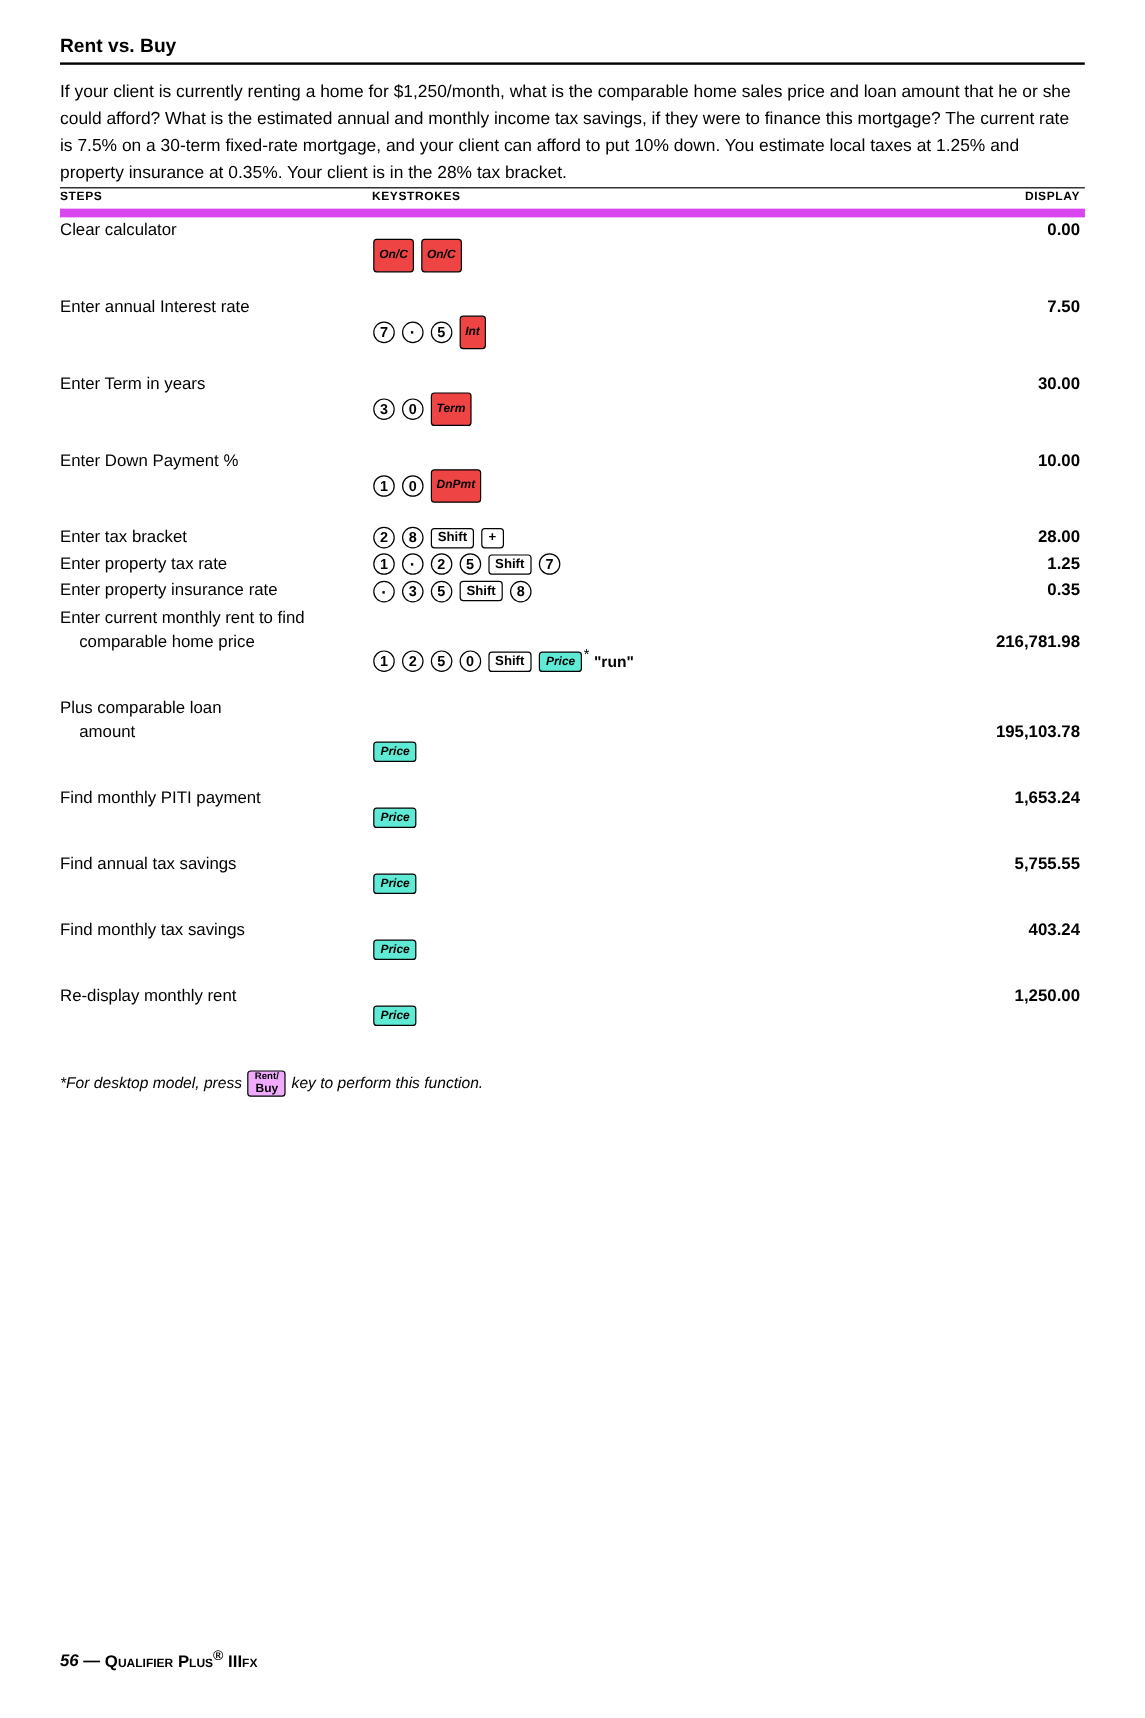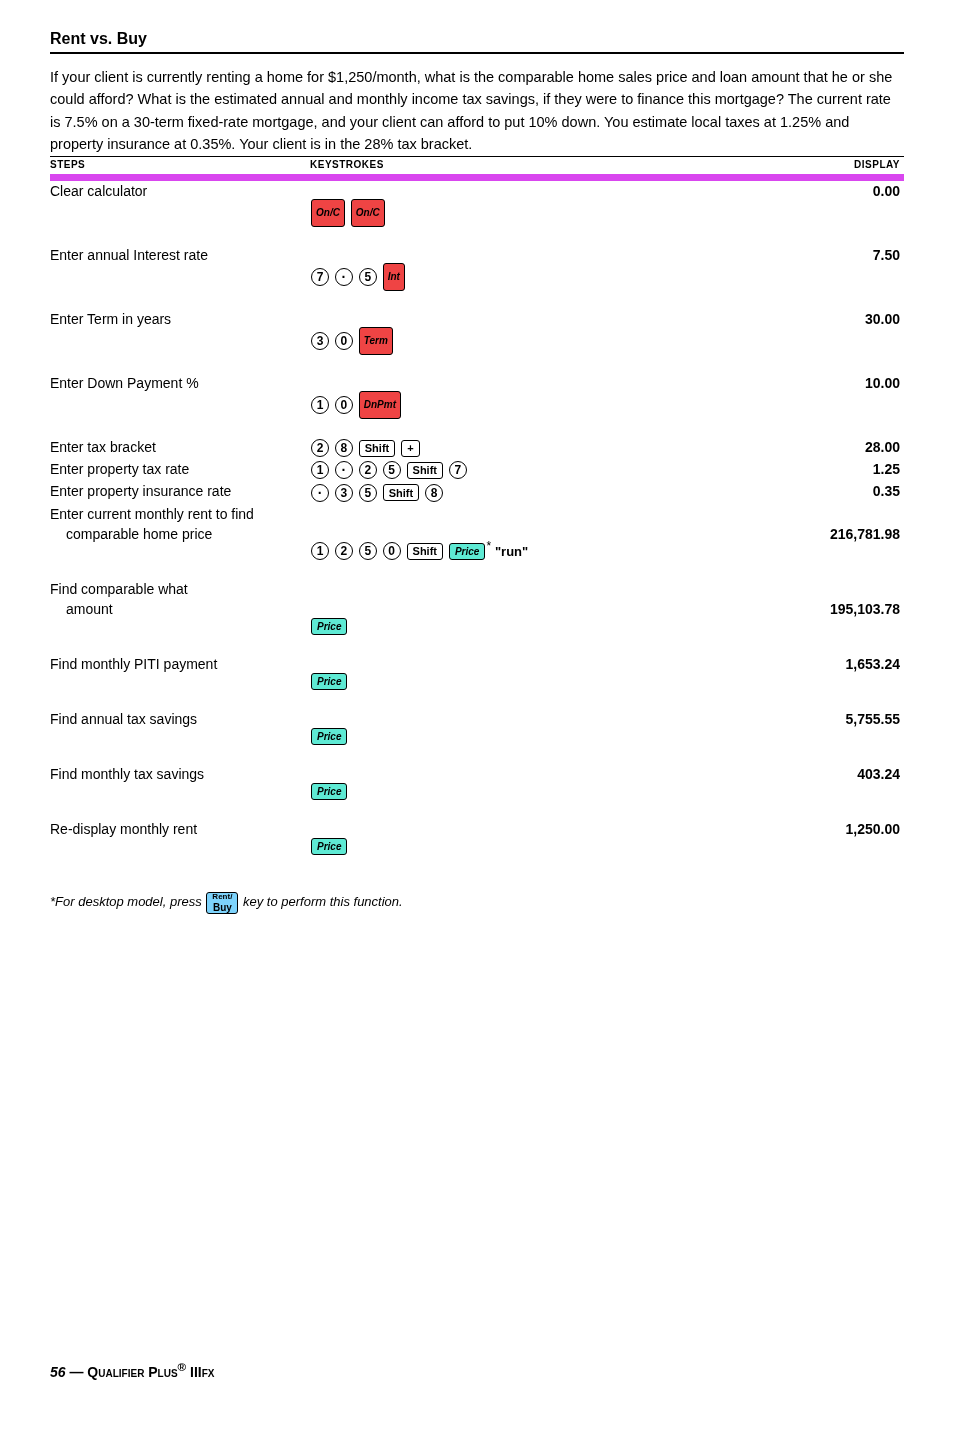--- a/index.html
+++ b/index.html
@@ -162,42 +162,42 @@
       justify-content: center;
       border: 1.5px solid #000;
       border-radius: 3px;
       padding: 0 4px;
       height: 17px;
       font-size: 9px;
       font-family: Arial, sans-serif;
       font-weight: bold;
       vertical-align: middle;
       margin: 0 1px;
-      background: #7dd3fc;
+      background: #f0abfc;
       line-height: 1;
       text-align: center;
     }
 
     .quote-run {
       font-family: Arial, sans-serif;
       font-size: 13px;
       font-weight: bold;
       vertical-align: middle;
     }
 
     .footnote {
       font-family: Arial, sans-serif;
       font-size: 13px;
       font-style: italic;
       margin-bottom: 30px;
     }
 
     .page-footer {
       position: absolute;
-      bottom: 52px;
+      bottom: 40px;
       left: 50px;
       font-family: Arial, sans-serif;
       font-size: 14px;
       font-weight: bold;
     }
 
     .page-footer .page-num {
       font-style: italic;
     }
 
@@ -321,21 +321,21 @@
         <span class="key-circle">5</span>
         <span class="key-circle">0</span>
         <span class="key-rect-normal">Shift</span>
         <span class="key-price">Price</span><span class="ast">*</span>
         <span class="quote-run"> "run"</span>
       </td>
       <td class="col-display"><strong>216,781.98</strong></td>
     </tr>
 
     <tr>
-      <td class="col-steps">Find comparable what</td>
+      <td class="col-steps">Plus comparable loan</td>
       <td class="col-keystrokes"></td>
       <td class="col-display"></td>
     </tr>
 
     <tr>
       <td class="col-steps" style="padding-left:16px;">amount</td>
       <td class="col-keystrokes">
         <span class="key-price">Price</span>
       </td>
       <td class="col-display"><strong>195,103.78</strong></td>

